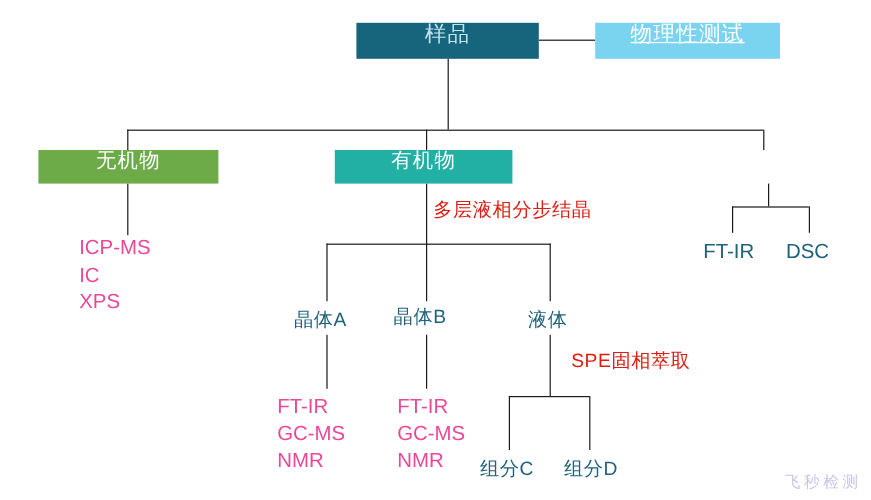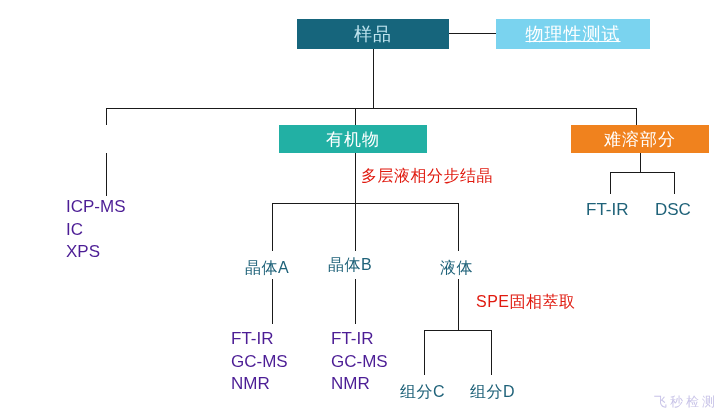--- a/index.html
+++ b/index.html
@@ -15,21 +15,20 @@
     width: 726px;
     height: 417px;
     background: #ffffff;
     overflow: hidden;
   }
   
   .box {
     position: absolute;
     box-sizing: border-box;
     display: flex;
-    align-items: center;
     justify-content: center;
     color: #ffffff;
     font-size: 17px;
     letter-spacing: 1px;
     line-height: 1;
     z-index: 3;
   }
   .box-sample      { left: 297px; top: 19px;  width: 152px; height: 30px; background: #16657c; color: #bfe4ef; font-size: 18px; }
   .box-physical    { left: 496px; top: 19px;  width: 154px; height: 30px; background: #7ad3ef; color: #ffffff; font-size: 18px; text-decoration: underline; }
   .box-inorganic   { left: 32px;  top: 125px; width: 150px; height: 28px; background: #6cab48; }
@@ -56,21 +55,21 @@
   }
   .lbl.cn { font-size: 16px; letter-spacing: 0.5px; }
   .lbl.red {
     color: #e01b10;
     font-size: 16px;
     letter-spacing: 0.5px;
     font-weight: 500;
   }
   .methods {
     position: absolute;
-    color: #4c1d95;
+    color: #ec4899;
     font-size: 17px;
     line-height: 1.33;
     white-space: pre;
     z-index: 2;
   }
   .watermark {
     position: absolute;
     right: 8px;
     bottom: 6px;
     color: #c9c4e8;
@@ -116,28 +115,28 @@
   <div class="ln v" style="left:491px; top:330px; height:45px;"></div>
 
   <div class="box box-sample">
     <span>样品</span>
   </div>
 
   <div class="box box-physical">
     <span>物理性测试</span>
   </div>
 
+  <div class="box box-inorganic">
+    <span>无机物</span>
+  </div>
 
   <div class="box box-organic">
     <span>有机物</span>
   </div>
 
-  <div class="box box-insoluble">
-    <span>难溶部分</span>
-  </div>
 
 
   <div class="lbl red" style="left:361px; top:166px;text-align:right;">多层液相分步结晶</div>
 
   <div class="lbl red" style="left:476px; top:292px;">SPE固相萃取</div>
 
   <div class="methods" style="left:66px; top:196px;">ICP-MS
 IC
 XPS</div>
 

